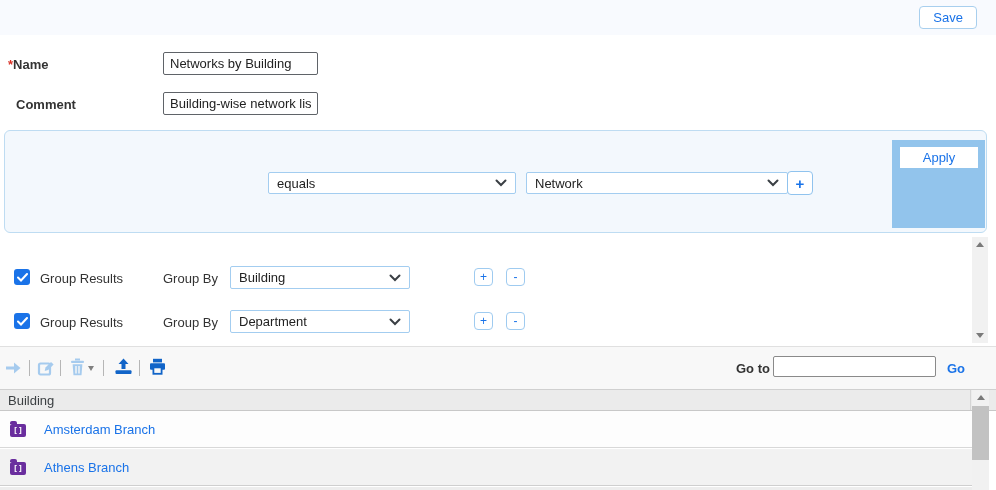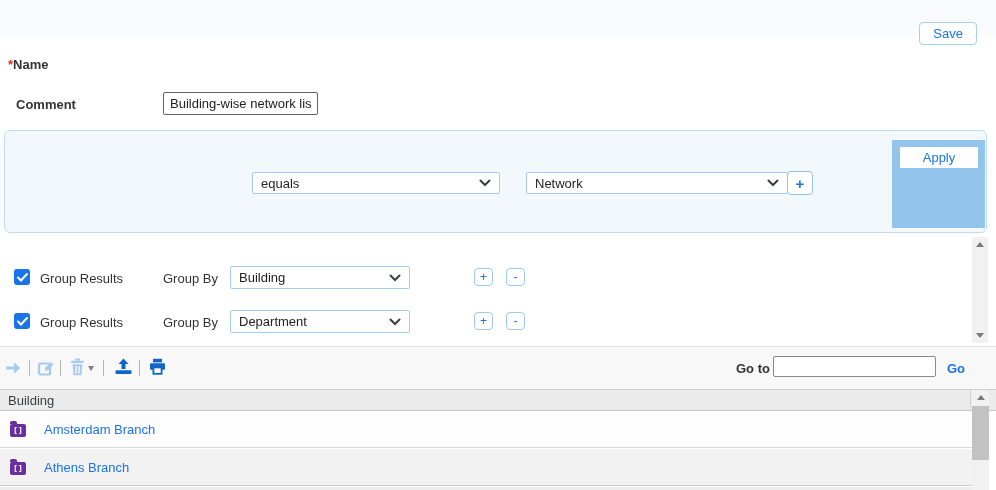--- a/index.html
+++ b/index.html
@@ -5,21 +5,21 @@
   * { margin:0; padding:0; box-sizing:border-box; }
   html,body { background:#fff; }
   body { font-family:"Liberation Sans", sans-serif; font-size:13px; color:#333; }
   .screen { position:relative; width:996px; height:490px; background:#fff; overflow:hidden; }
   .abs { position:absolute; }
 
   
   .topbar { left:0; top:0; width:996px; height:35px; background:#f8fafe; }
   .btn-save { right:19px; top:6px; height:23px; padding:0 13px; background:#fff;
     border:1px solid #a8cfee; border-radius:4px; color:#1a73e8; font-size:13px;
-    display:flex; align-items:center; justify-content:center; cursor:pointer;margin-top:16px; }
+    display:flex; align-items:center; justify-content:center; cursor:pointer; }
 
   
   .lbl { font-weight:bold; color:#333; }
   .req { color:#d93025; font-weight:bold; }
   .txt-input { border:1px solid #5f6368; border-radius:2px; background:#fff;
     height:23px; width:155px; padding:0 6px; font-family:"Liberation Sans",sans-serif;
     font-size:13px; color:#222; }
 
   
   .filter-panel { left:4px; top:130px; width:983px; height:103px; background:#f3f8fd;
@@ -76,28 +76,29 @@
 <body>
 
 <div class="screen">
 
   <div class="abs topbar"></div>
   <button class="abs btn-save">Save</button>
 
   <div class="abs" style="left:8px; top:57px;">
     <span class="req">*</span><span class="lbl">Name</span>
   </div>
+  <input class="abs txt-input" style="left: 163px; top: 52px;" type="text" value="Networks by Building">
 
   <div class="abs lbl" style="left:16px; top:97px;">Comment</div>
   <input class="abs txt-input" style="left: 163px; top: 92px;" type="text" value="Building-wise network list">
 
   <div class="abs filter-panel"></div>
 
 
-  <div class="abs select" style="left:252px; top:172px; width:248px;align-items:center;">
+  <div class="abs select" style="left:268px; top:172px; width:248px;align-items:center;">
     <span>equals</span>
     <svg width="12" height="8" viewBox="0 0 12 8">
         <path d="M1.5 1.5 6 6l4.5-4.5" fill="none" stroke="#3a3f44" stroke-width="2" stroke-linecap="round"></path>
       </svg>
   </div>
 
   <div class="abs select" style="left:526px; top:172px; width:262px;">
     <span>Network</span>
     <svg width="12" height="8" viewBox="0 0 12 8">
         <path d="M1.5 1.5 6 6l4.5-4.5" fill="none" stroke="#3a3f44" stroke-width="2" stroke-linecap="round"></path>

